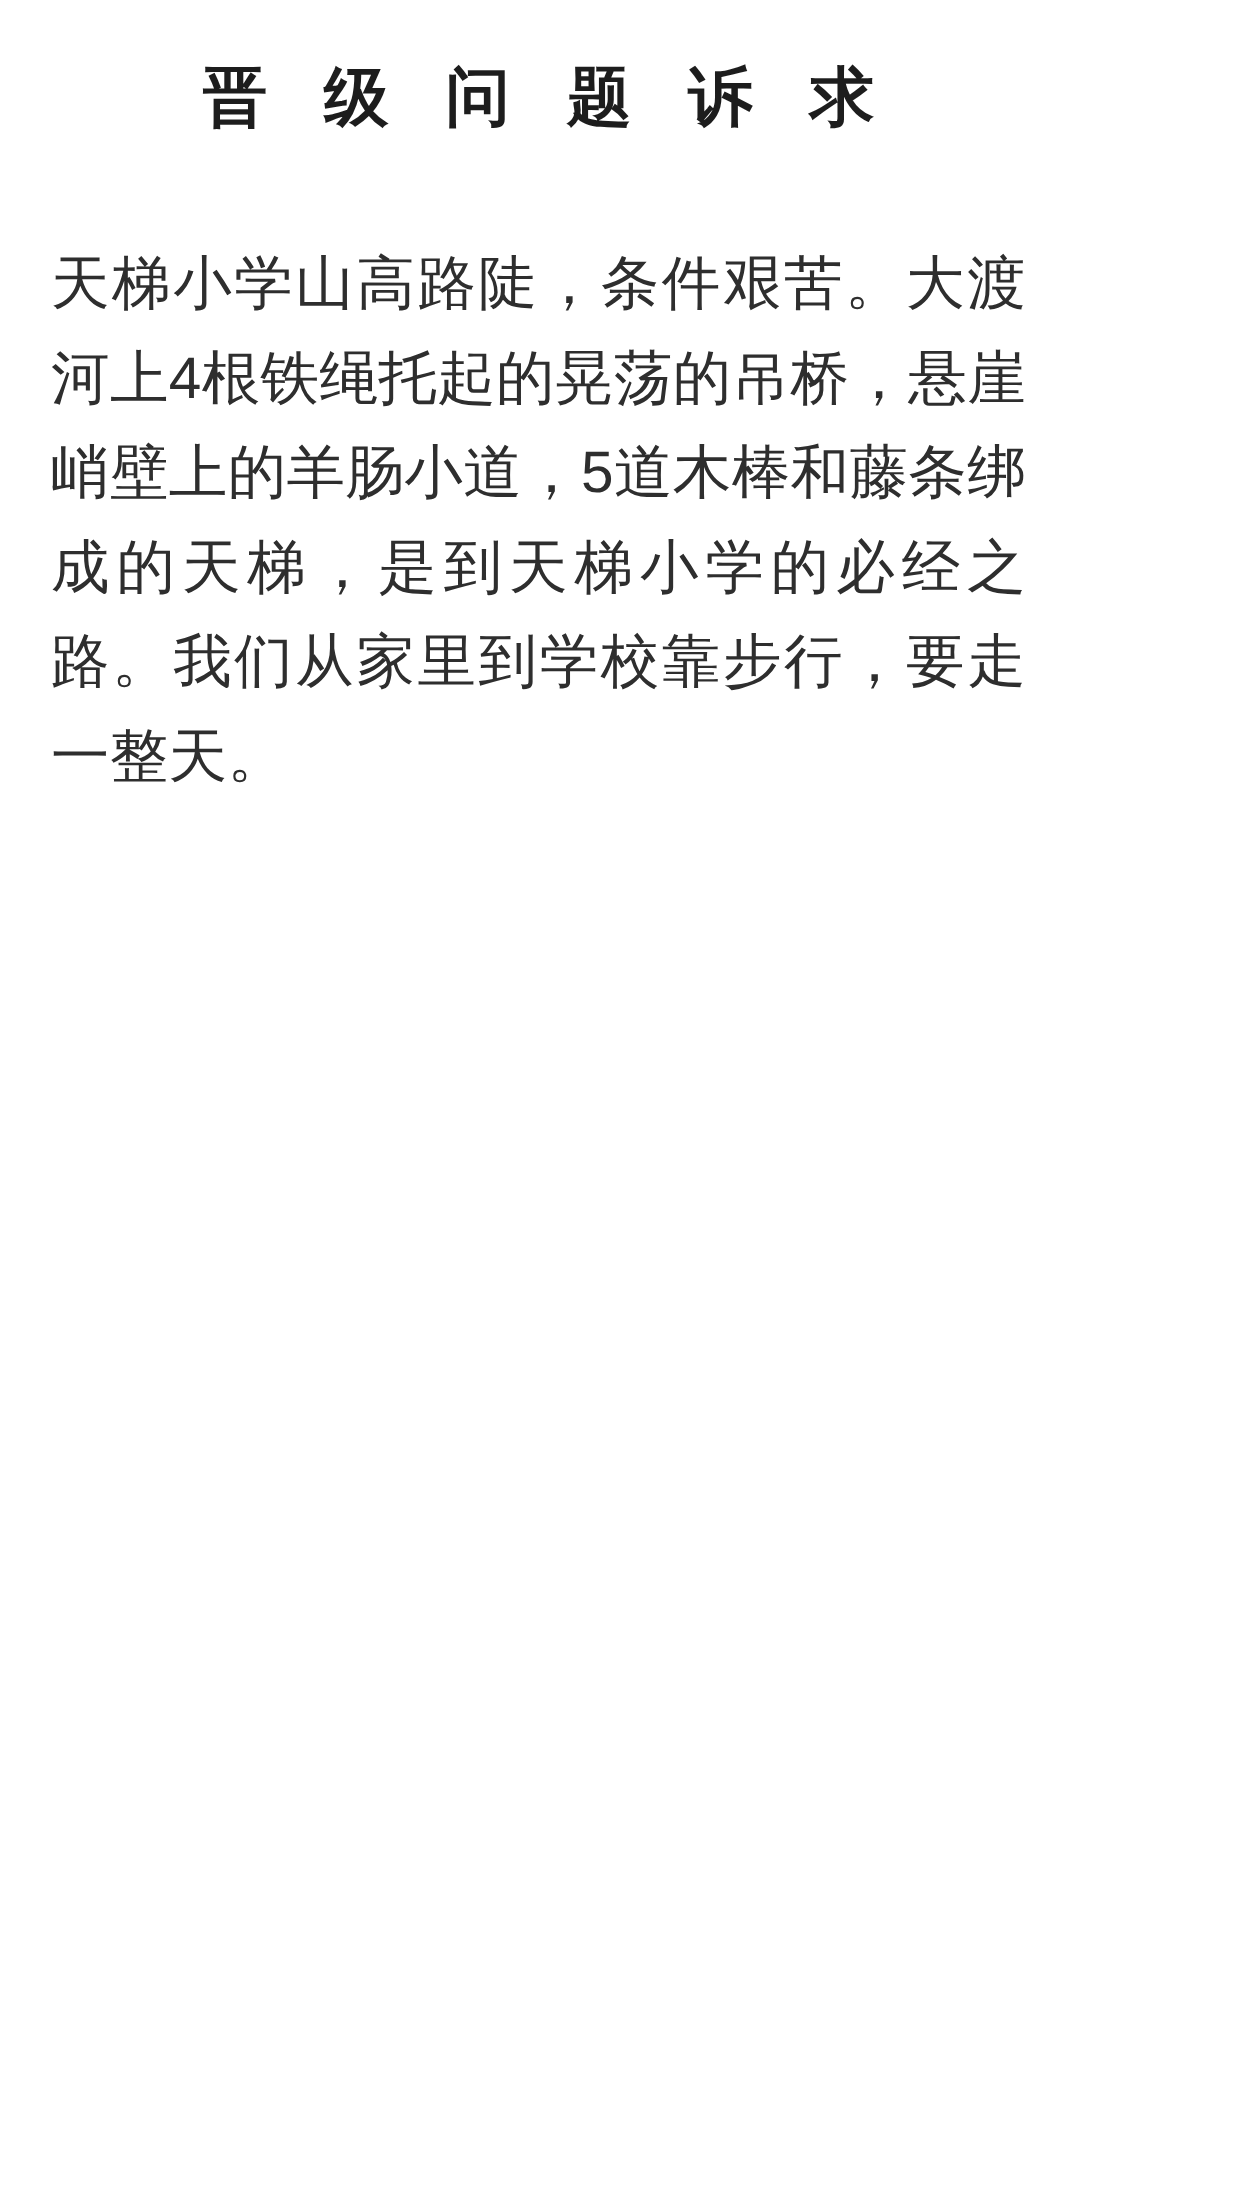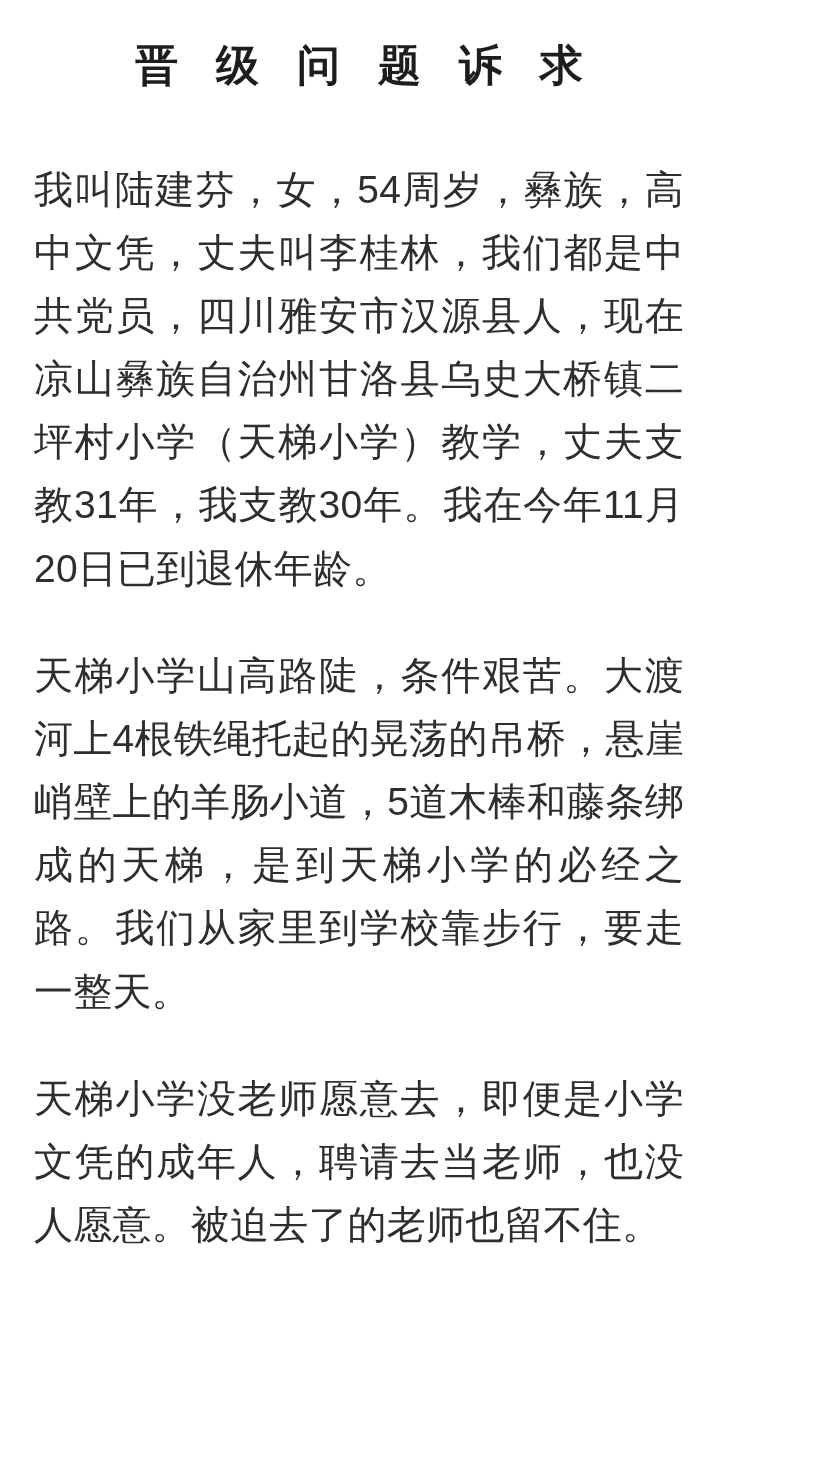--- a/index.html
+++ b/index.html
@@ -49,18 +49,16 @@
   }
 </style>
 </head>
 <body>
 
 <div class="page">
 
   <h1 class="doc-title">晋 级 问 题 诉 求</h1>
 
   <div class="body-block">
-    <p class="para">我叫陆建芬，女，54周岁，彝族，高中文凭，丈夫叫李桂林，我们都是中共党员，四川雅安市汉源县人，现在凉山彝族自治州甘洛县乌史大桥镇二坪村小学（天梯小学）教学，丈夫支教31年，我支教30年。我在今年11月20日已到退休年龄。</p>
     <p class="para">天梯小学山高路陡，条件艰苦。大渡河上4根铁绳托起的晃荡的吊桥，悬崖峭壁上的羊肠小道，5道木棒和藤条绑成的天梯，是到天梯小学的必经之路。我们从家里到学校靠步行，要走一整天。</p>
-    <p class="para">天梯小学没老师愿意去，即便是小学文凭的成年人，聘请去当老师，也没人愿意。被迫去了的老师也留不住。</p>
   </div>
 
 </div>
 
 </body></html>

